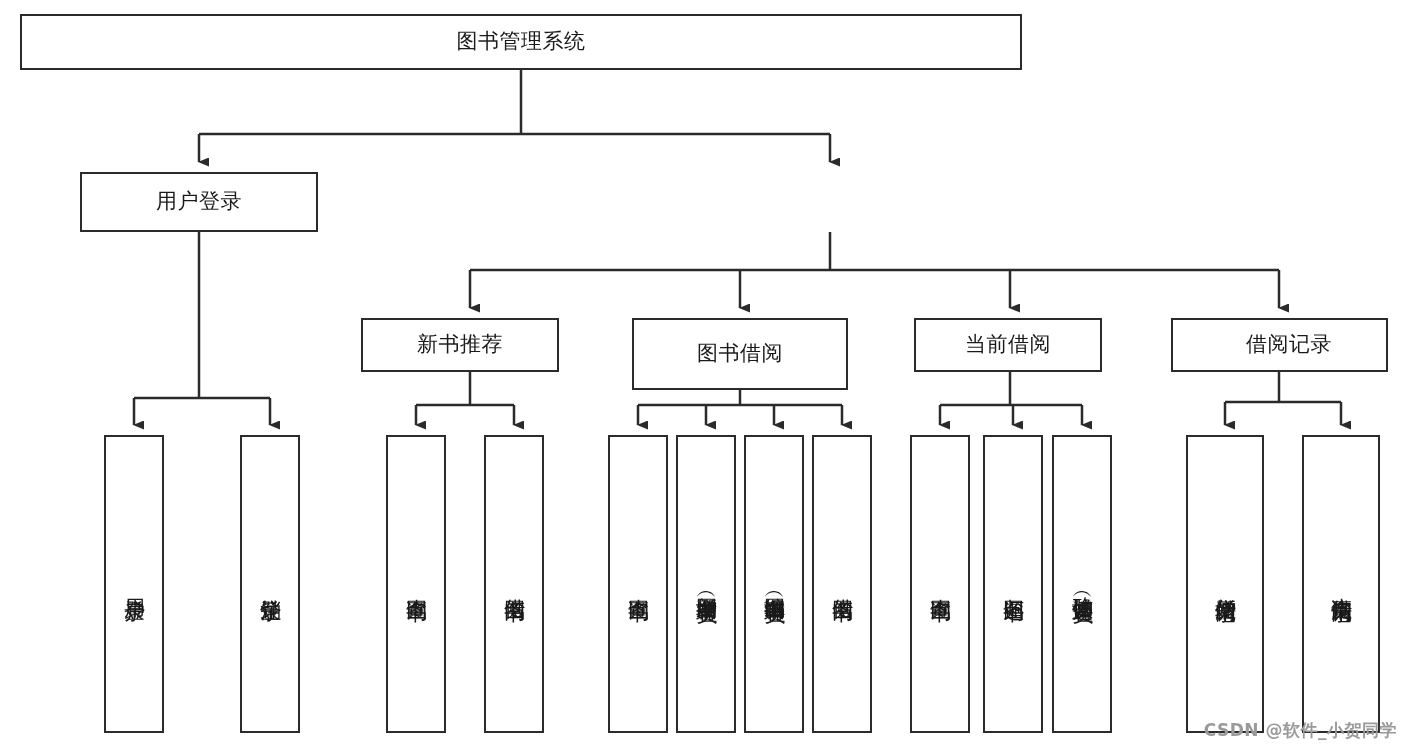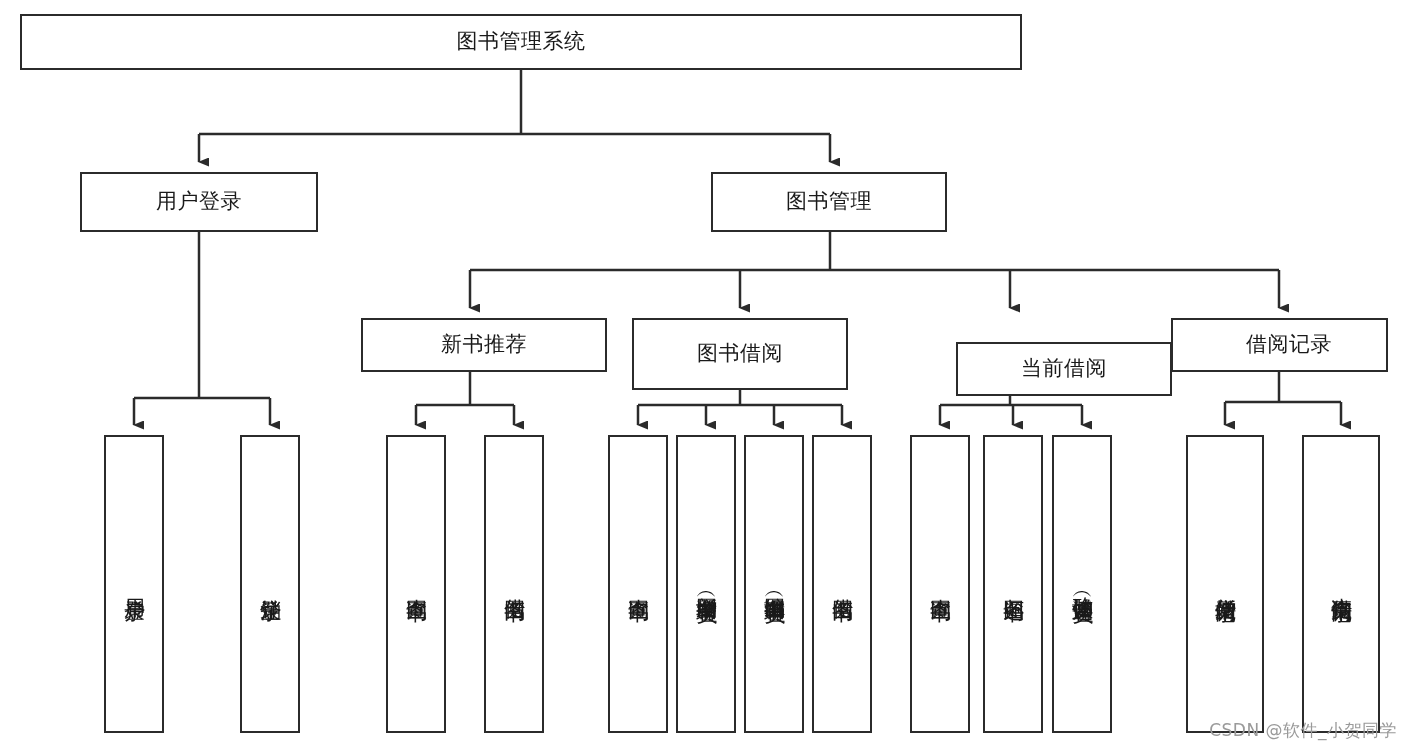--- a/index.html
+++ b/index.html
@@ -59,20 +59,21 @@
   }
   #watermark {
     position: absolute;
     right: 8px;
     bottom: 5px;
     font-size: 17px;
     color: #9a9a9a;
     letter-spacing: 0.5px;
     white-space: nowrap;
     user-select: none;
+    font-weight: bold;
   }
 </style>
 </head>
 <body>
 
 <div id="canvas">
 
   <svg id="diagram-svg" viewBox="0 0 1405 747" xmlns="http://www.w3.org/2000/svg">
     <defs>
       <marker id="arrow" markerWidth="9" markerHeight="11" refX="4.5" refY="10" orient="auto" markerUnits="userSpaceOnUse">
@@ -138,31 +139,28 @@
     </g>
   </svg>
 
   <div class="node node-h" style="left:20px; top:14px; width:1002px; height:56px;">
     <span>图书管理系统</span>
   </div>
 
   <div class="node node-h" style="left:80px; top:172px; width:238px; height:60px;">
     <span>用户登录</span>
   </div>
-  <div class="node node-h" style="left:711px; top:172px; width:236px; height:60px;">
-    <span>图书管理</span>
-  </div>
-
-  <div class="node node-h" style="left:361px; top:318px; width:246px; height:54px;">
+
+  <div class="node node-h" style="left:361px; top:318px; width:198px; height:54px;">
     <span>新书推荐</span>
   </div>
   <div class="node node-h" style="left:632px; top:318px; width:216px; height:72px;">
     <span>图书借阅</span>
   </div>
-  <div class="node node-h" style="left:956px; top:318px; width:216px; height:54px;margin-top:24px;">
+  <div class="node node-h" style="left:914px; top:318px; width:188px; height:54px;">
     <span>当前借阅</span>
   </div>
   <div class="node node-h" style="left:1171px; top:318px; width:217px; height:54px;padding-left:19px;">
     <span>借阅记录</span>
   </div>
 
   <div class="node node-v" style="left:104px; top:435px; width:60px; height:298px;">
     <span class="vtext">用户登录</span>
   </div>
   <div class="node node-v" style="left:240px; top:435px; width:60px; height:298px;">

